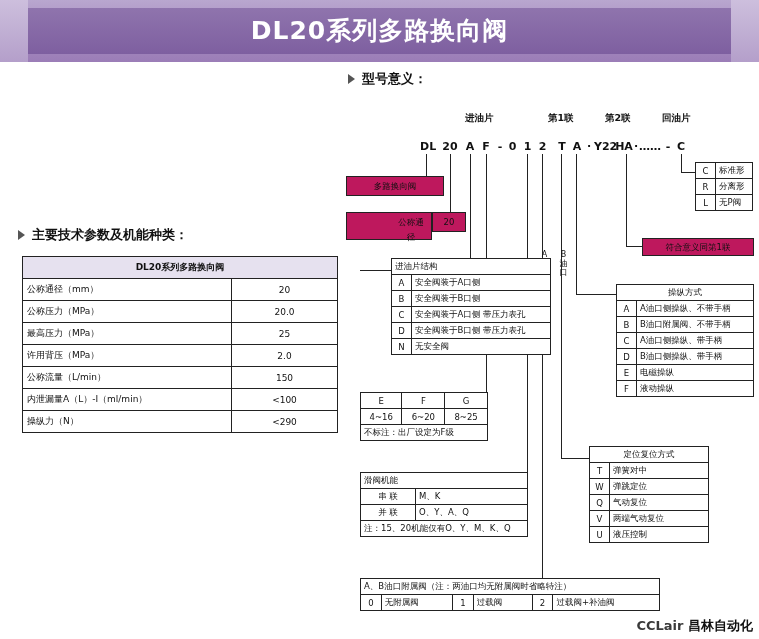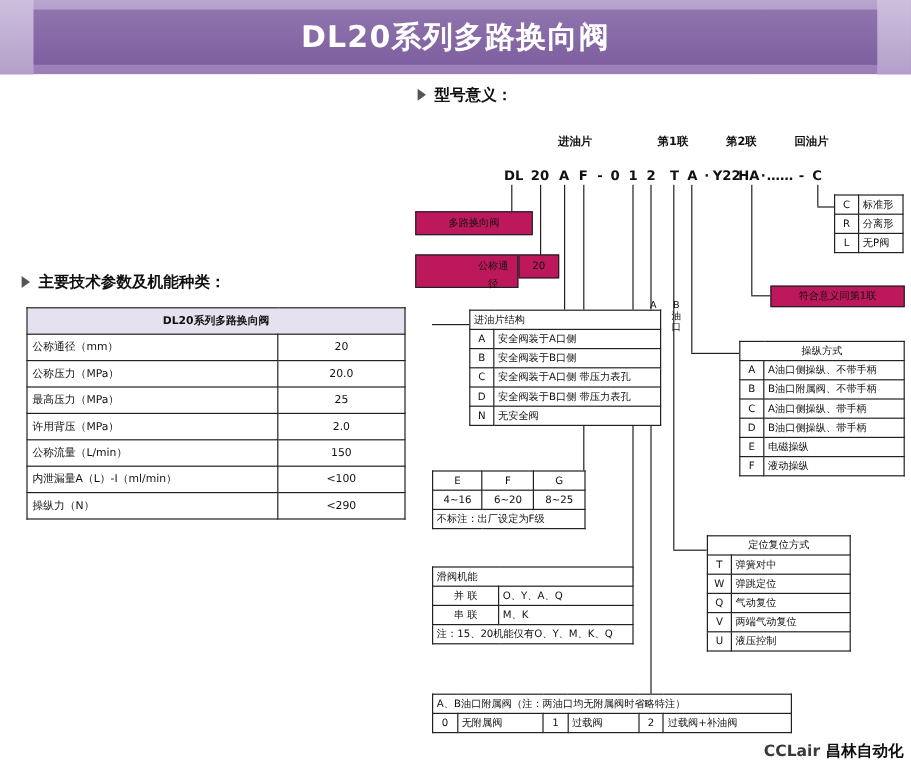--- a/index.html
+++ b/index.html
@@ -227,26 +227,26 @@
       </tr>
 </tbody>
   </table>
 
 <table class="otbl" style="left:360px;top:472px;width:168px;">
   <tbody>
       <tr>
         <td class="full" colspan="2">滑阀机能</td>
       </tr>
   <tr>
+        <td style="text-align:center;">串 联</td>
+        <td>M、K</td>
+      </tr>
+  <tr>
         <td style="width:48px;text-align:center;">并 联</td>
         <td>O、Y、A、Q</td>
-      </tr>
-  <tr>
-        <td style="text-align:center;">串 联</td>
-        <td>M、K</td>
       </tr>
   <tr>
         <td class="full" colspan="2">注：15、20机能仅有O、Y、M、K、Q</td>
       </tr>
 </tbody>
   </table>
 
 <table class="otbl" style="left:360px;top:578px;width:300px;">
   <tbody>
       <tr>

